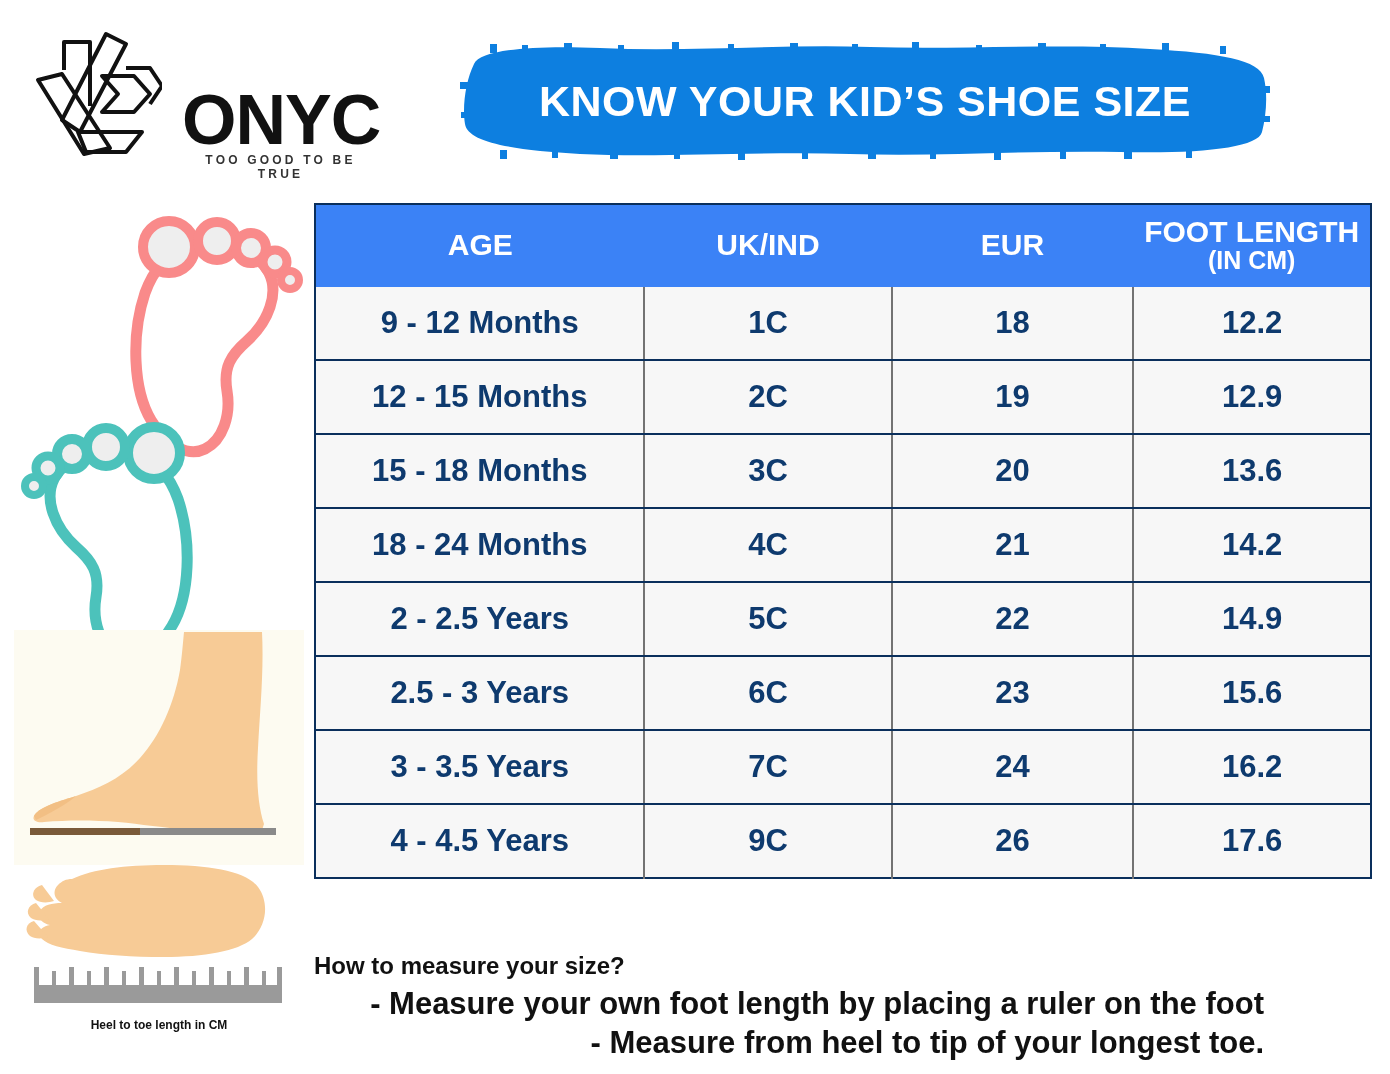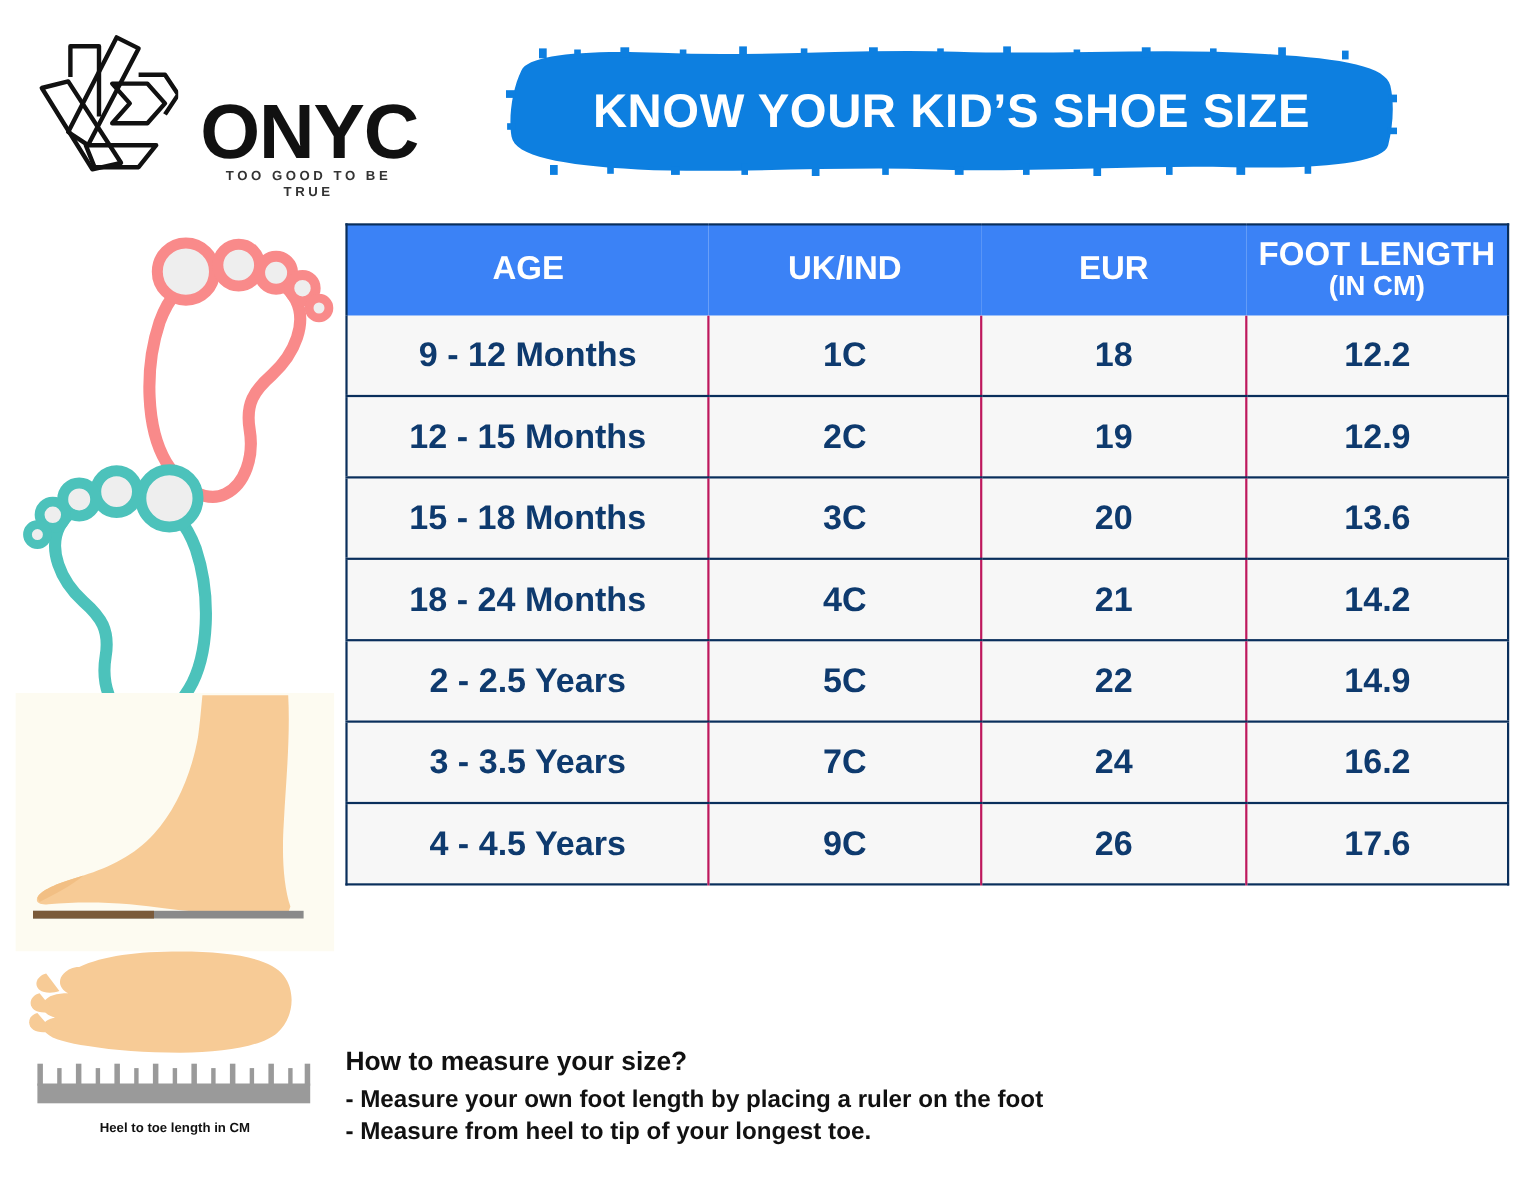--- a/index.html
+++ b/index.html
@@ -56,21 +56,21 @@
     text-align:center;vertical-align:middle;
     line-height:1.02;
     border:none;
   }
   #size-table thead th .sub{font-size:25px;display:block;}
   #size-table tbody td{
     background:#f7f7f7;color:#0e3a6e;
     font-weight:bold;font-size:31px;
     text-align:center;vertical-align:middle;
     height:70px;
-    border-right:2px solid #be185d;
+    border-right:2px solid #737373;
     border-bottom:2px solid #0a2f5c;
   }
   #size-table tbody tr:last-child td{border-bottom:none;}
   #size-table tbody td:last-child{border-right:none;}
 
   
   #footprints{position:absolute;left:18px;top:205px;width:292px;height:440px;}
   #side-foot{position:absolute;left:14px;top:630px;width:290px;height:235px;}
   #top-foot{position:absolute;left:14px;top:855px;width:290px;height:165px;}
   #ruler-caption{
@@ -79,23 +79,24 @@
     font-family:"Liberation Sans", sans-serif;
   }
 
   
   #howto{position:absolute;left:314px;top:952px;width:950px;}
   #howto .q{
     font-size:24px;font-weight:bold;color:#111111;
     margin:0 0 6px 0;font-family:"Liberation Sans", sans-serif;
   }
   #howto .bullet{
-    font-size:22px;font-weight:bold;color:#111111;
+    font-size:31px;font-weight:bold;color:#111111;
     margin:0 0 3px 0;font-family:"Liberation Sans", sans-serif;
     white-space:nowrap;
+    text-align:right;
   }
 </style>
 </head>
 <body>
 
 <div id="logo-area">
   <div id="logo-mark">
     <svg viewBox="0 0 132 132" width="132" height="132" aria-hidden="true">
       <g fill="none" stroke="#111111" stroke-width="4" stroke-linejoin="round">
         <path d="M34 42 L34 14 L60 14 L60 78"></path>
@@ -267,20 +268,26 @@
         <td>21</td>
         <td>14.2</td>
       </tr>
       <tr>
         <td>2 - 2.5 Years</td>
         <td>5C</td>
         <td>22</td>
         <td>14.9</td>
       </tr>
       <tr>
+        <td>2.5 - 3 Years</td>
+        <td>6C</td>
+        <td>23</td>
+        <td>15.6</td>
+      </tr>
+      <tr>
         <td>3 - 3.5 Years</td>
         <td>7C</td>
         <td>24</td>
         <td>16.2</td>
       </tr>
       <tr>
         <td>4 - 4.5 Years</td>
         <td>9C</td>
         <td>26</td>
         <td>17.6</td>

